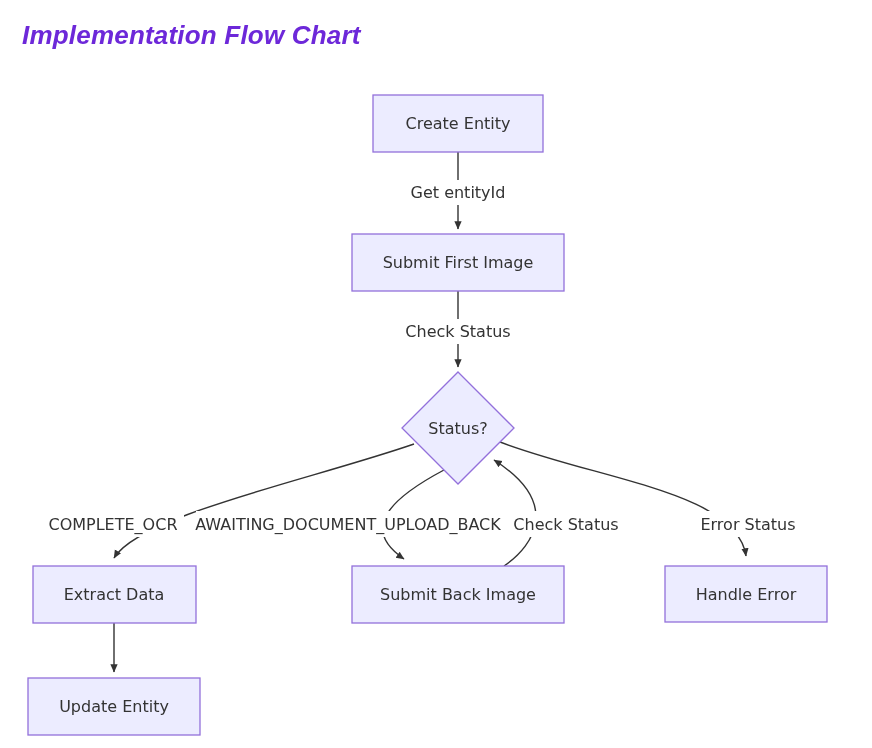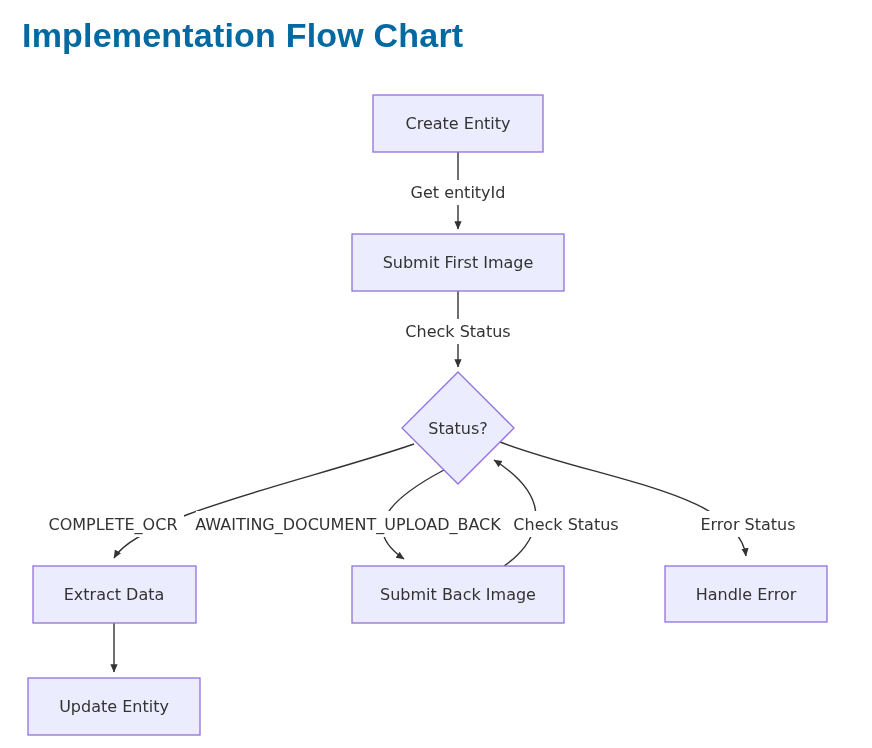--- a/index.html
+++ b/index.html
@@ -11,24 +11,25 @@
     overflow: hidden;
     position: relative;
   }
   .page-title {
     position: absolute;
     left: 22px;
     top: 19px;
     margin: 0;
     font-family: "Liberation Sans", sans-serif;
     font-weight: 700;
-    font-size: 34px;
+    font-size: 26px;
     line-height: 32px;
-    color: #0369a1;
+    color: #6d28d9;
     letter-spacing: 0.2px;
+    font-style: italic;
   }
   .diagram-svg {
     position: absolute;
     left: 0;
     top: 0;
   }
   .node-rect {
     fill: #ECECFF;
     stroke: #9370DB;
     stroke-width: 1.3;

